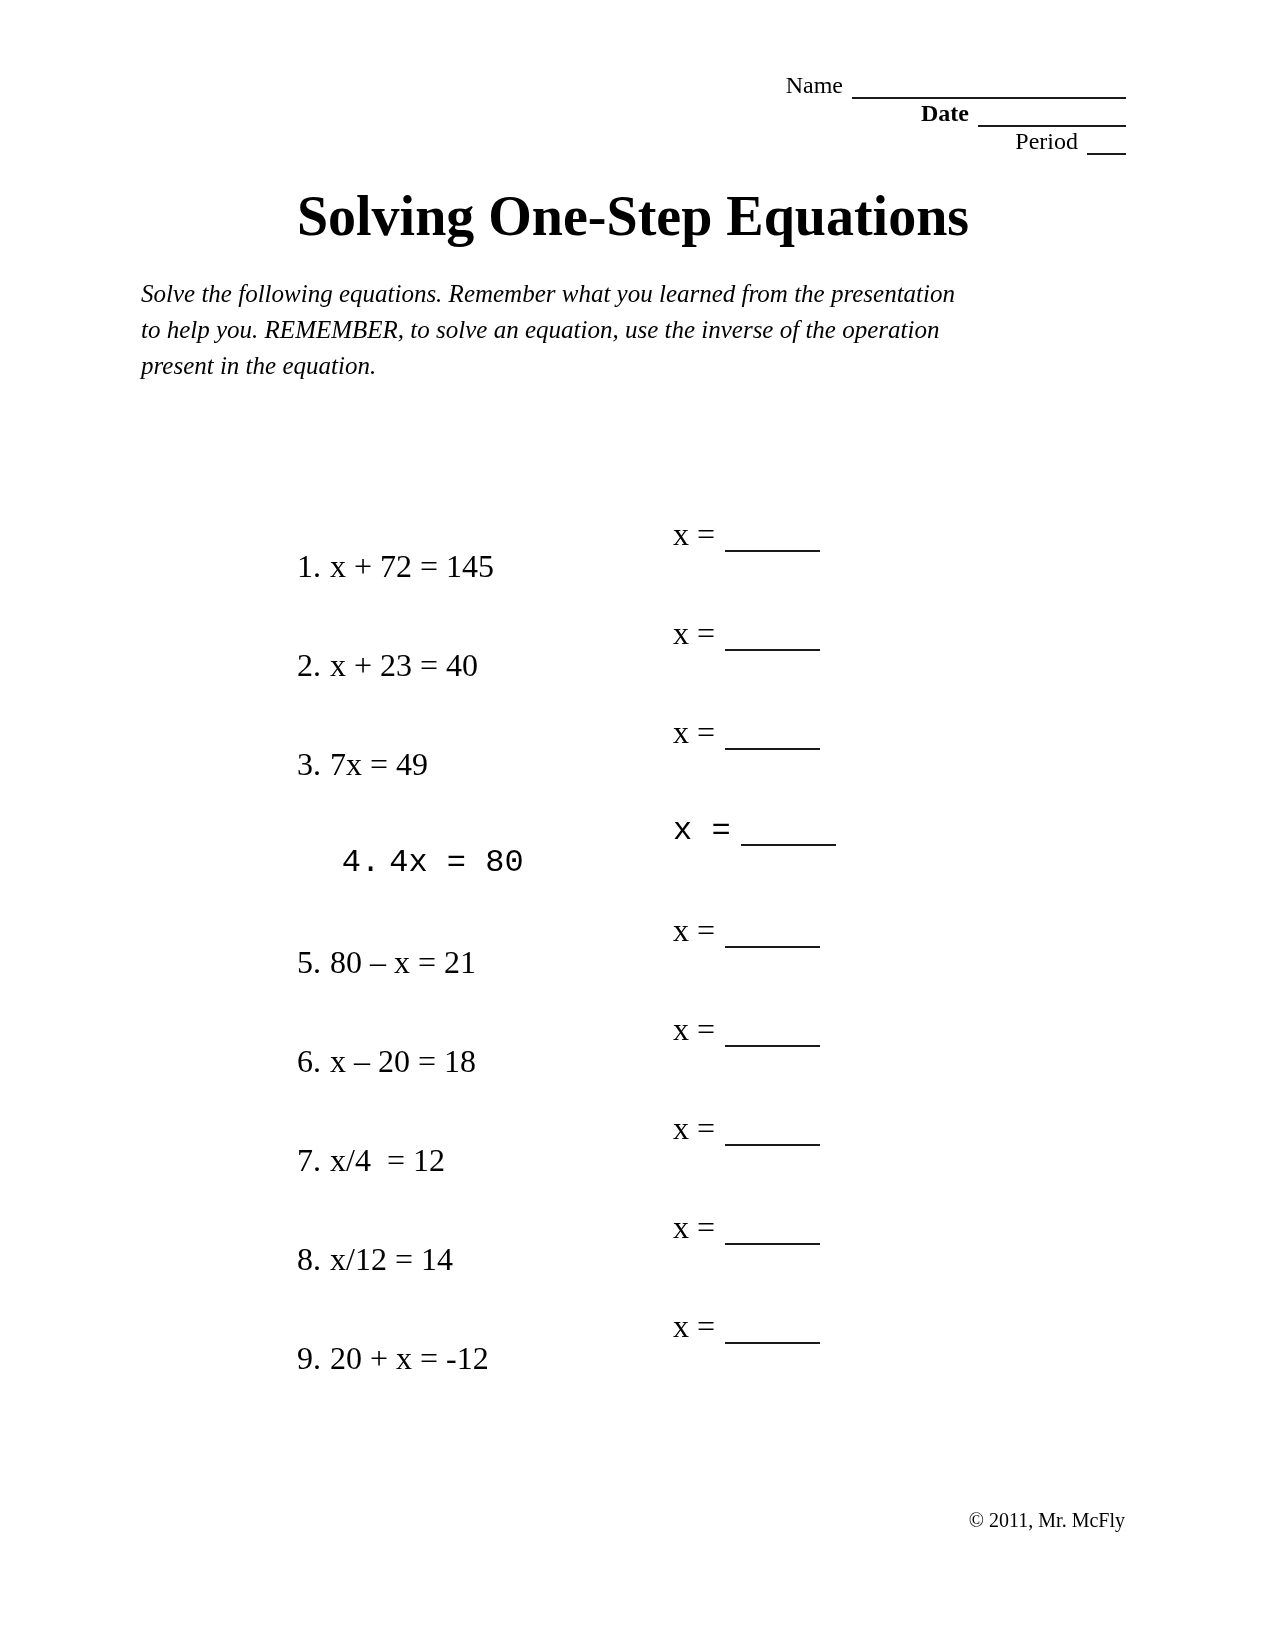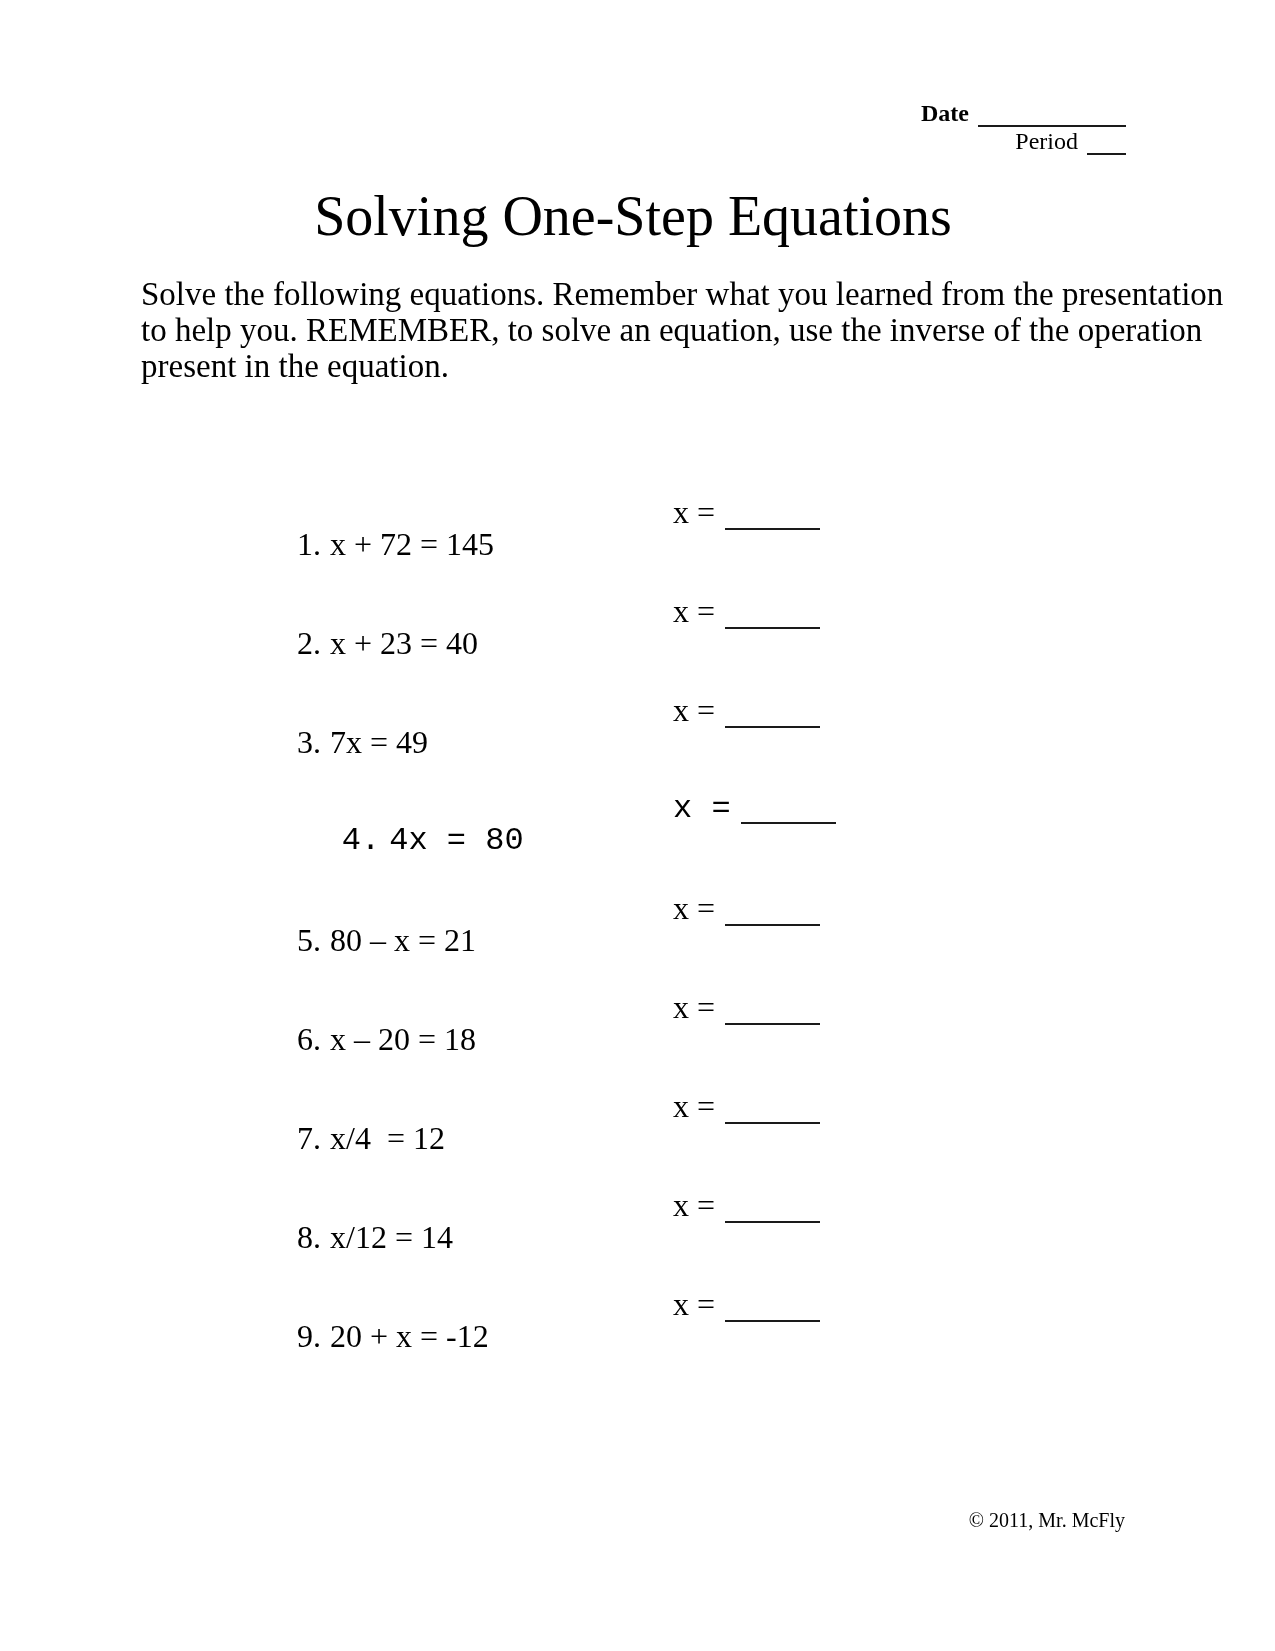--- a/index.html
+++ b/index.html
@@ -42,41 +42,43 @@
   .blank-period { width: 39px; }
   
   .title {
     position: absolute;
     left: 140px;
     top: 186px;
     width: 986px;
     margin: 0;
     text-align: center;
     font-size: 56px;
-    font-weight: normal;
+    font-weight: bold;
     line-height: 1.1;
     white-space: nowrap;
   }
   
   .instructions {
     position: absolute;
     left: 141px;
     top: 276px;
     width: 960px;
-    font-size: 33px;
+    font-size: 25px;
     line-height: 36px;
+    font-style: italic;
   }
   .instructions div { white-space: nowrap; }
   
   .prow {
     position: absolute;
     left: 265px;
     font-size: 32px;
     line-height: 1;
     white-space: pre;
+    margin-top: 22px;
   }
   .prow .pnum { margin-right: 9px; }
   .answer {
     position: absolute;
     left: 408px; 
     top: 0;
     white-space: pre;
   }
   .ablank {
     display: inline-block;
@@ -104,20 +106,24 @@
     font-size: 20px;
     line-height: 1.2;
     white-space: nowrap;
   }
 </style>
 </head>
 <body>
 
 <div class="page">
 
+  <div class="hrow hrow-name">
+    <span>Name</span>
+    <span class="blank blank-name"></span>
+  </div>
   <div class="hrow hrow-date">
     <span>Date</span>
     <span class="blank blank-date"></span>
   </div>
   <div class="hrow hrow-period">
     <span>Period</span>
     <span class="blank blank-period"></span>
   </div>
 
   <h1 class="title">Solving One-Step Equations</h1>

